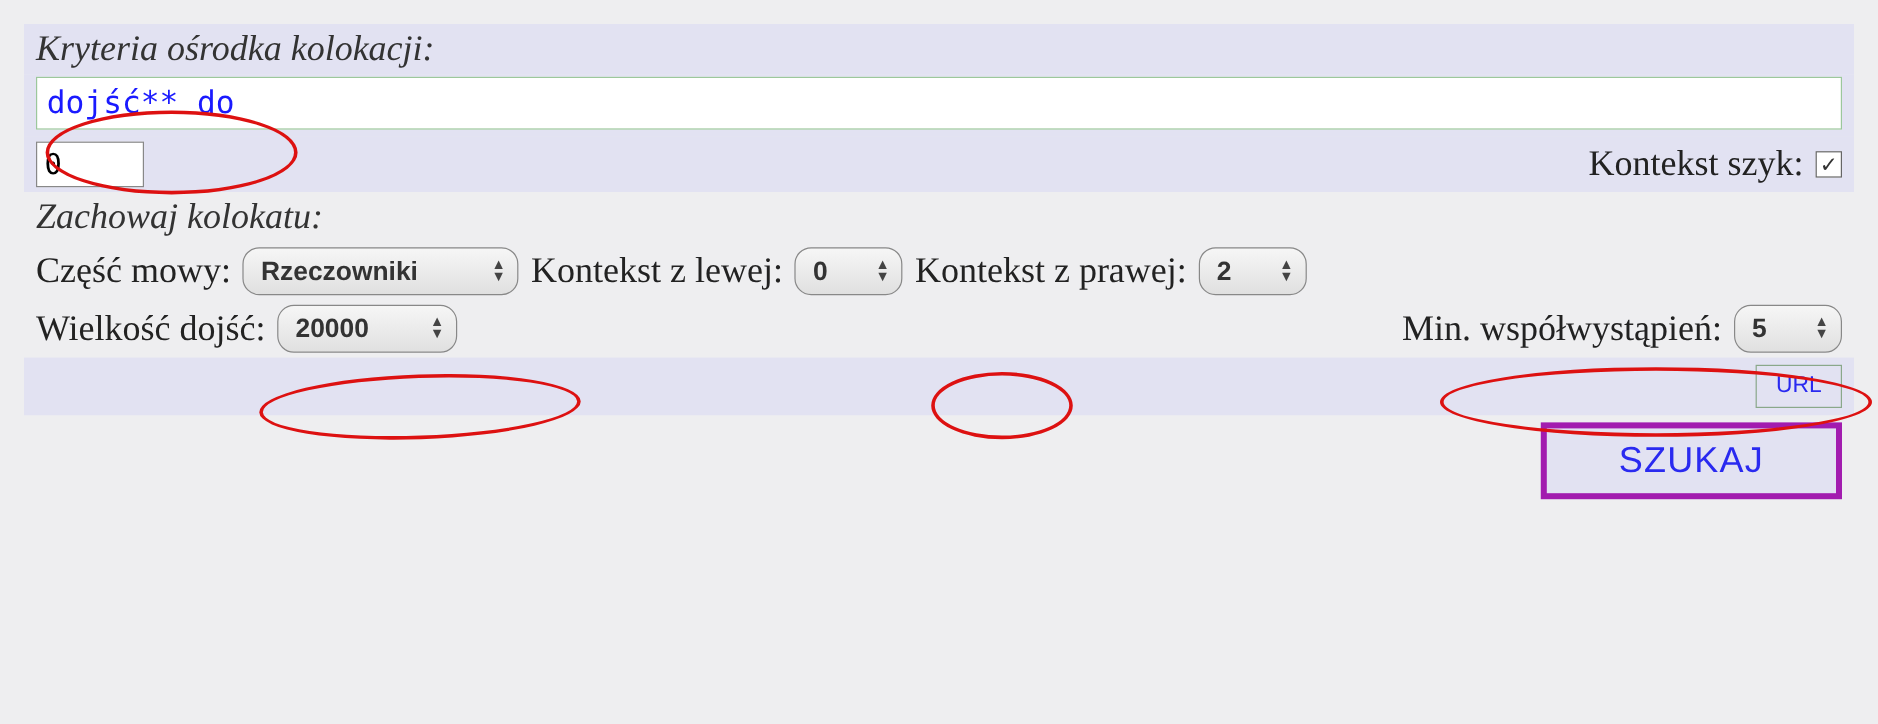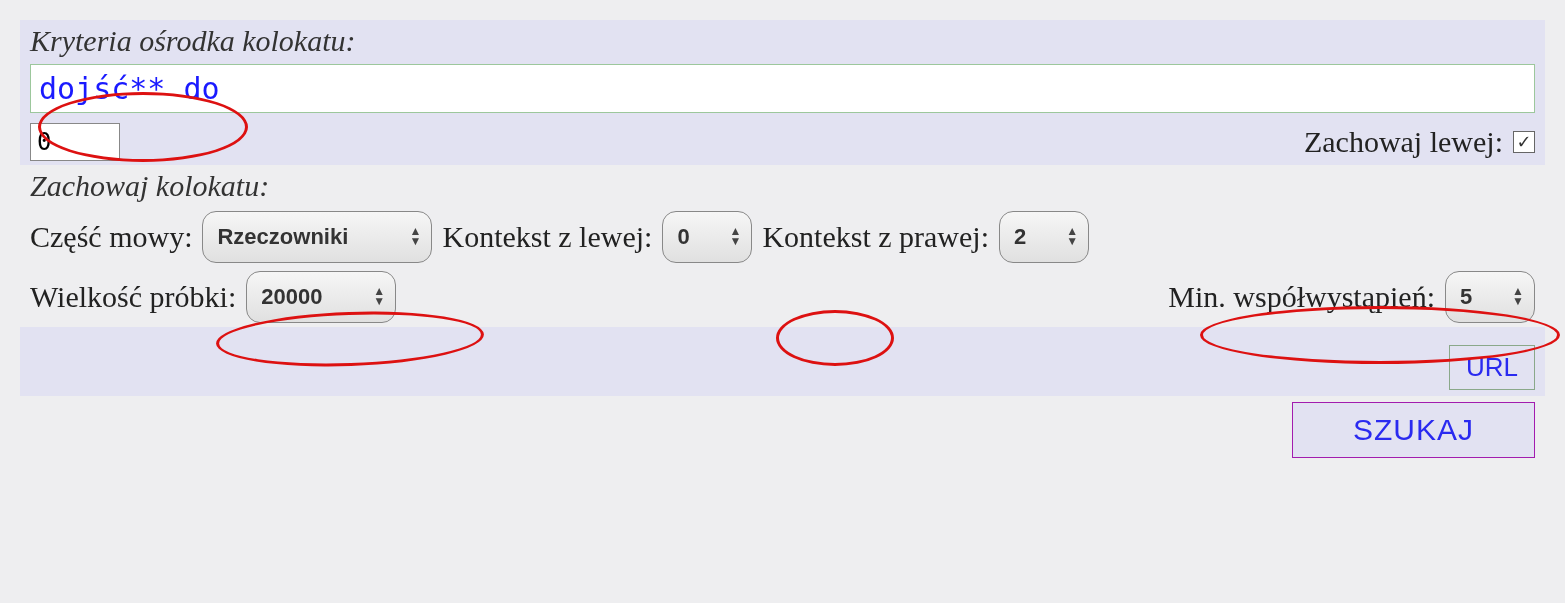--- a/index.html
+++ b/index.html
@@ -22,21 +22,21 @@
     background: transparent;
     padding: 4px 10px;
   }
   .section-title {
     font-style: italic;
     color: #333;
   }
   .query-input {
     width: 100%;
     font-family: 'Lucida Console', Monaco, monospace;
-    font-size: 30px;
+    font-size: 26px;
     color: #1a1aff;
     background: #fff;
     border: 1px solid #9cc79c;
     padding: 6px 8px;
     outline: none;
   }
   .row {
     display: flex;
     align-items: center;
     gap: 10px;
@@ -56,21 +56,21 @@
     align-items: center;
     background: linear-gradient(#f6f6f6,#e0e0e0);
     border: 1px solid #888;
     border-radius: 14px;
     padding: 2px 10px 2px 14px;
     font-family: Arial, sans-serif;
     font-size: 22px;
     font-weight: bold;
     color: #333;
     min-width: 90px;
-    height: 52px;
+    height: 40px;
   }
   .select-wrap .sel-text { flex:1; text-align:left; padding-right:10px; }
   .spin {
     display:flex; flex-direction:column; line-height:8px; font-size:12px; color:#444;
   }
   .spin span { height:10px; }
   .checkbox {
     width: 22px; height: 22px;
     border: 1px solid #666;
     background: #fff;
@@ -78,28 +78,27 @@
     align-items: center;
     justify-content: center;
     font-size: 18px;
     color: #333;
   }
   .url-btn {
     background: #e2e2f2;
     border: 1px solid #8aa88a;
     color: #2a2af0;
     font-family: Arial, sans-serif;
-    font-size: 26px;
+    font-size: 19px;
     padding: 6px 16px;
     cursor: pointer;
-    margin-top: 12px;
   }
   .search-btn {
     background: #e2e2f2;
-    border: 1px solid #a21caf;
+    border: 5px solid #a21caf;
     color: #2a2af0;
     font-family: Arial, sans-serif;
     font-size: 30px;
     letter-spacing: 1px;
     padding: 10px 60px;
     cursor: pointer;
   }
   .right { display:flex; justify-content:flex-end; padding: 6px 10px; }
   .annot {
     position: absolute;
@@ -109,31 +108,31 @@
   }
   .wrap { position: relative; }
 </style>
 </head>
 <body>
 
 <div class="wrap">
 <div class="panel">
 
   <div class="band">
-    <span class="section-title">Kryteria ośrodka kolokatu:</span>
+    <span class="section-title">Kryteria ośrodka kolokacji:</span>
   </div>
 
   <div class="band" style="padding-top:2px;padding-bottom:6px;">
     <input class="query-input" type="text" value="dojść** do" style="">
   </div>
 
   <div class="band row">
     <input class="num-input" type="text" value="0" style="">
     <div class="spacer"></div>
-    <span class="label">Zachowaj lewej:</span>
+    <span class="label">Kontekst szyk:</span>
     <span class="checkbox">✓</span>
   </div>
 
   <div class="plain">
     <span class="section-title">Zachowaj kolokatu:</span>
   </div>
 
   <div class="plain row">
     <span class="label">Część mowy:</span>
     <span class="select-wrap" style="min-width:230px;">
@@ -157,21 +156,21 @@
     <span class="select-wrap">
       <span class="sel-text">2</span>
       <span class="spin">
             <span>▲</span>
             <span>▼</span>
           </span>
     </span>
   </div>
 
   <div class="plain row">
-    <span class="label">Wielkość próbki:</span>
+    <span class="label">Wielkość dojść:</span>
     <span class="select-wrap" style="min-width:150px;justify-content:center;">
       <span class="sel-text">20000</span>
       <span class="spin">
             <span>▲</span>
             <span>▼</span>
           </span>
     </span>
     <div class="spacer"></div>
     <span class="label">Min. współwystąpień:</span>
     <span class="select-wrap">

